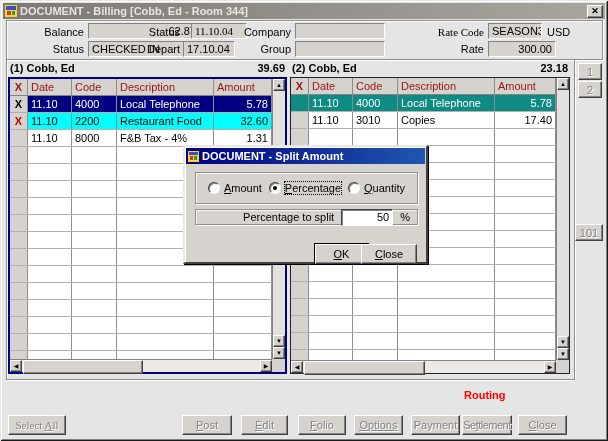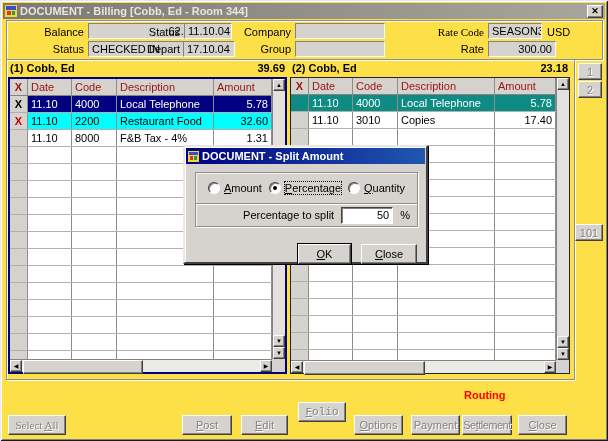--- a/index.html
+++ b/index.html
@@ -1,17 +1,17 @@
 <!DOCTYPE html>
 <html><head>
 <meta charset="utf-8">
 <style>
   html,body{margin:0;padding:0;background:#6b6b6b;}
   .window{
-    position:relative;width:608px;height:441px;background:#fde047;
+    position:relative;width:608px;height:441px;background:#e5e5e5;
     font-family:"Liberation Sans",sans-serif;font-size:11px;color:#000;
     box-shadow:inset 1px 1px 0 #e9e7e3, inset -1px -1px 0 #1a1a1a,
                inset 2px 2px 0 #ffffff, inset -2px -2px 0 #808080;
     overflow:hidden;
   }
   
   .titlebar{
     position:absolute;left:3px;top:3px;width:602px;height:16px;
     background:linear-gradient(90deg,#7d7a75,#a9a6a0);
     display:flex;align-items:center;gap:3px;padding:0 2px;box-sizing:border-box;
@@ -137,21 +137,21 @@
     <span class="ttl">DOCUMENT - Billing [Cobb, Ed - Room 344]</span>
     <button class="winbtn">✕</button>
   </div>
 
   <div class="etched" style="left:6px;top:20px;width:595px;height:38px;"></div>
   <div class="etched" style="left:6px;top:59px;width:567px;height:319px;"></div>
 
   <span class="flabel" style="left:10px;top:24px;width:74px;">Balance</span>
   <span class="fbox ra" style="left:88px;top:23px;width:112px;">62.87</span>
   <span class="flabel" style="left:136px;top:24px;width:44px;">Status</span>
-  <span class="fbox" style="left:184px;top:23px;width:48px;">11.10.04</span>
+  <span class="fbox" style="left:191px;top:23px;width:56px;font-family:Liberation Serif, serif;">11.10.04</span>
   <span class="flabel" style="left:240px;top:24px;width:51px;">Company</span>
   <span class="fbox" style="left:295px;top:23px;width:90px;"></span>
   <span class="flabel" style="left:420px;top:24px;width:64px;font-family:Liberation Serif, serif;">Rate Code</span>
   <span class="fbox" style="left:488px;top:23px;width:54px;">SEASON3</span>
   <span class="plain" style="left:547px;top:24px;">USD</span>
 
   <span class="flabel" style="left:10px;top:41px;width:74px;">Status</span>
   <span class="fbox" style="left:88px;top:41px;width:112px;">CHECKED IN</span>
   <span class="flabel" style="left:136px;top:41px;width:44px;">Depart</span>
   <span class="fbox" style="left:183px;top:41px;width:52px;">17.10.04</span>
@@ -467,35 +467,35 @@
         <label class="radio">
           <span class="rb sel"></span>
           <span class="rfocus"><u>P</u>ercentage</span>
         </label>
         <label class="radio">
           <span class="rb"></span>
           <span><u>Q</u>uantity</span>
         </label>
       </div>
     </div>
-    <div class="dgroup etched" style="top:56px;height:24px;padding-left:40px;">
+    <div class="dgroup etched" style="top:62px;height:16px;padding-left:40px;">
       <div class="pctline">
         <span>Percentage to split</span>
         <input class="pctinput" value="50" style="">
         <span>%</span>
       </div>
     </div>
-    <button class="btn default" style="left:113px;top:97px;width:53px;height:20px;text-align:center;"><u>O</u>K</button>
+    <button class="btn default" style="left:130px;top:97px;width:53px;height:20px;text-align:center;"><u>O</u>K</button>
     <button class="btn" style="left:176px;top:97px;width:56px;height:20px;"><u>C</u>lose</button>
   </div>
 
   <span class="routing">Routing</span>
 
   <button class="btn disabled" style="left:8px;top:415px;width:58px;height:20px;font-family:Liberation Serif, serif;">Select <u>A</u>ll</button>
   <button class="btn disabled" style="left:182px;top:415px;width:50px;height:20px;"><u>P</u>ost</button>
   <button class="btn disabled" style="left:241px;top:415px;width:47px;height:20px;"><u>E</u>dit</button>
-  <button class="btn disabled" style="left:298px;top:402px;width:48px;height:20px;font-family:Liberation Mono, monospace;"><u>F</u>olio</button>
-  <button class="btn disabled" style="left:354px;top:415px;width:49px;height:20px;"><u>O</u>ptions</button>
+  <button class="btn disabled" style="left:298px;top:415px;width:48px;height:20px;"><u>F</u>olio</button>
+  <button class="btn disabled" style="left:354px;top:415px;width:49px;height:20px;text-decoration:underline;"><u>O</u>ptions</button>
   <button class="btn disabled" style="left:411px;top:415px;width:49px;height:20px;">Payment</button>
   <button class="btn disabled tight" style="left:462px;top:415px;width:50px;height:20px;">Se<u>t</u>tlement</button>
   <button class="btn disabled" style="left:518px;top:415px;width:49px;height:20px;"><u>C</u>lose</button>
 
 </div>
 
 </body></html>

